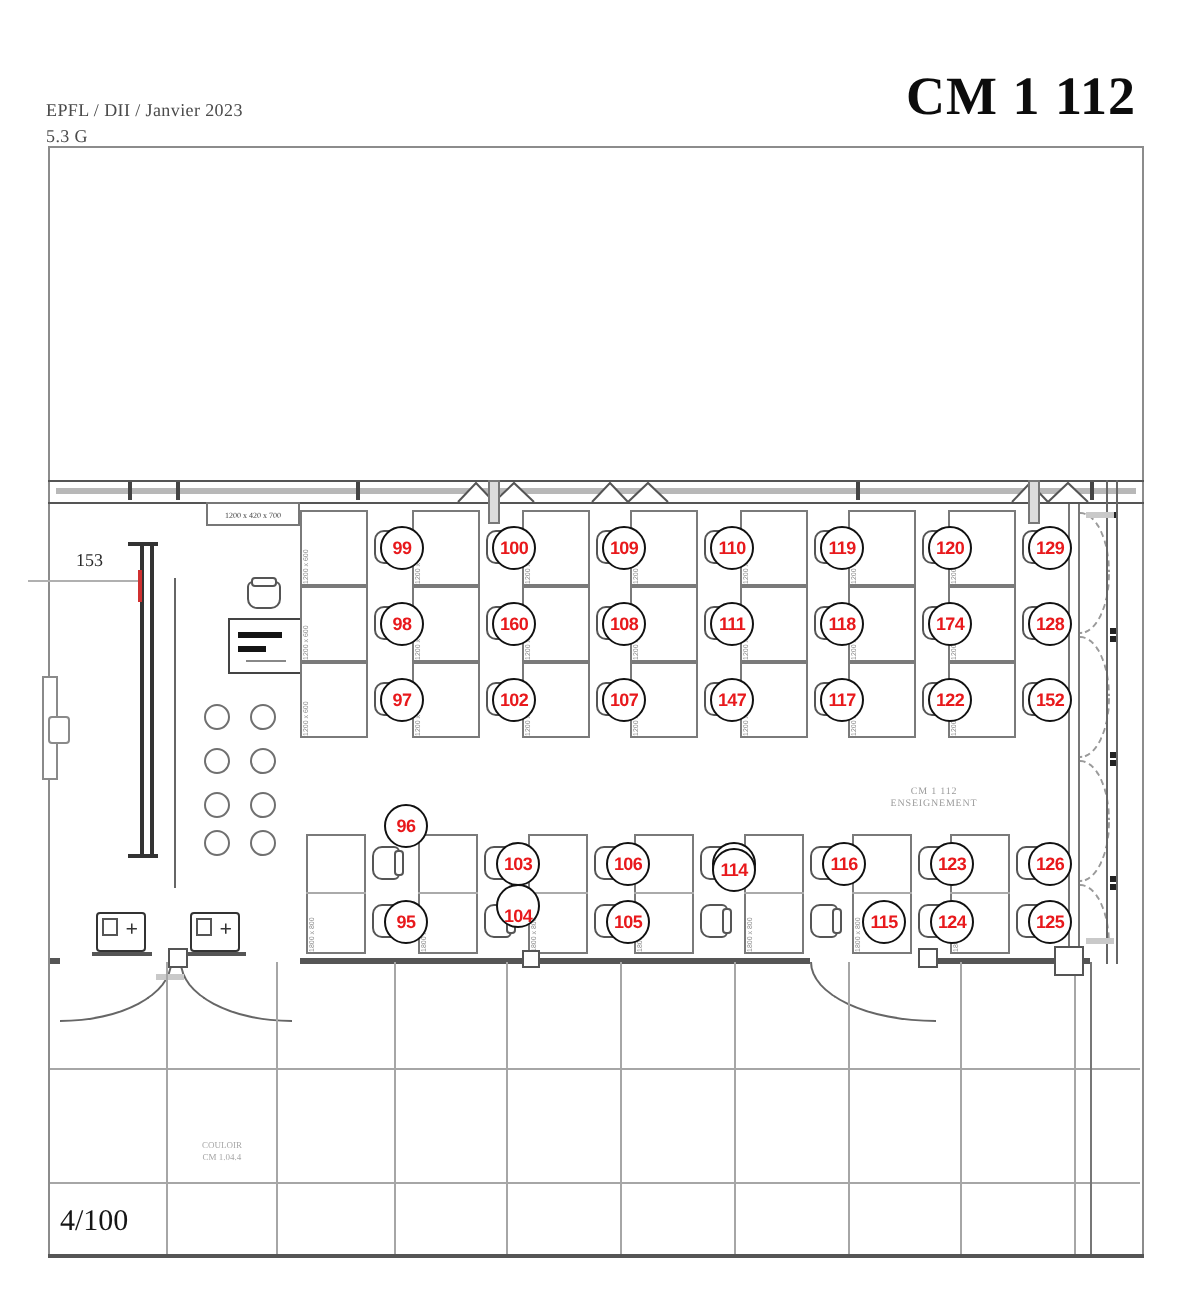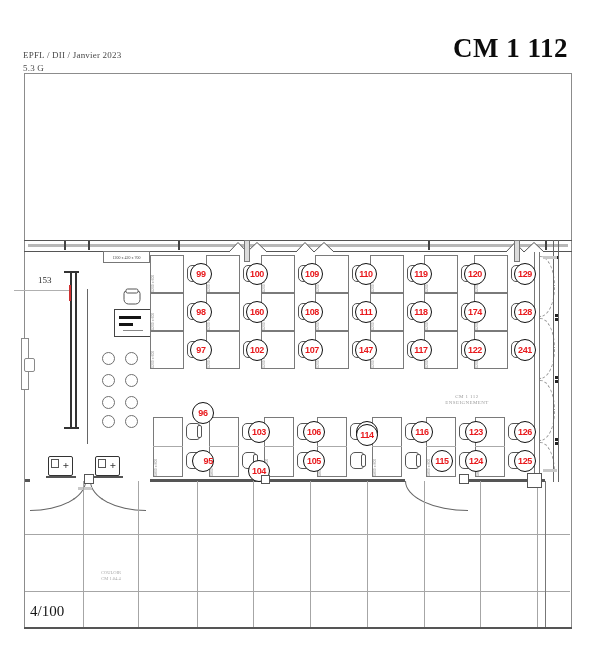--- a/index.html
+++ b/index.html
@@ -250,44 +250,44 @@
         <div class="dlabel">1200 x 600</div>
       </div>
       <div class="seat" style="left: 480px; top: 301px; position: absolute;">
         <span>128</span>
       </div>
       <div class="chair" style="left: 511px; top: 303px; position: absolute;"></div>
       <div class="desk" style="left: 474px; top: 331px; width: 34px; height: 38px; position: absolute;">
         <div class="dlabel">1200 x 600</div>
       </div>
       <div class="seat" style="left: 480px; top: 339px; position: absolute;">
-        <span>241</span>
+        <span>152</span>
       </div>
       <div class="chair" style="left: 511px; top: 341px; position: absolute;"></div>
       <div class="desk" style="left: 153px; top: 417px; width: 30px; height: 60px; position: absolute;">
         <div class="dlabel">1800 x 800</div>
       </div>
       <div style="left: 153px; top: 446px; width: 30px; height: 1px; background: rgb(170, 170, 170); position: absolute;"></div>
       <div class="seat" style="left: 158px; top: 402px; position: absolute;">
         <span>96</span>
       </div>
       <div class="chair" style="left: 186px; top: 423px; position: absolute;"></div>
-      <div class="seat" style="left: 158px; top: 450px; position: absolute; justify-content: flex-end;">
+      <div class="seat" style="left: 158px; top: 450px; position: absolute;">
         <span>95</span>
       </div>
       <div class="chair" style="left: 186px; top: 452px; position: absolute;"></div>
       <div class="desk" style="left: 209px; top: 417px; width: 30px; height: 60px; position: absolute;">
         <div class="dlabel">1800 x 800</div>
       </div>
       <div style="left: 209px; top: 446px; width: 30px; height: 1px; background: rgb(170, 170, 170); position: absolute;"></div>
       <div class="seat" style="left: 214px; top: 421px; position: absolute;">
         <span>103</span>
       </div>
       <div class="chair" style="left: 242px; top: 423px; position: absolute;"></div>
-      <div class="seat" style="left: 214px; top: 460px; position: absolute;">
+      <div class="seat" style="left: 214px; top: 442px; position: absolute; align-items: flex-end;">
         <span>104</span>
       </div>
       <div class="chair" style="left: 242px; top: 452px; position: absolute;"></div>
       <div class="desk" style="left: 264px; top: 417px; width: 30px; height: 60px; position: absolute;">
         <div class="dlabel">1800 x 800</div>
       </div>
       <div style="left: 264px; top: 446px; width: 30px; height: 1px; background: rgb(170, 170, 170); position: absolute;"></div>
       <div class="seat" style="left: 269px; top: 421px; position: absolute;">
         <span>106</span>
       </div>

